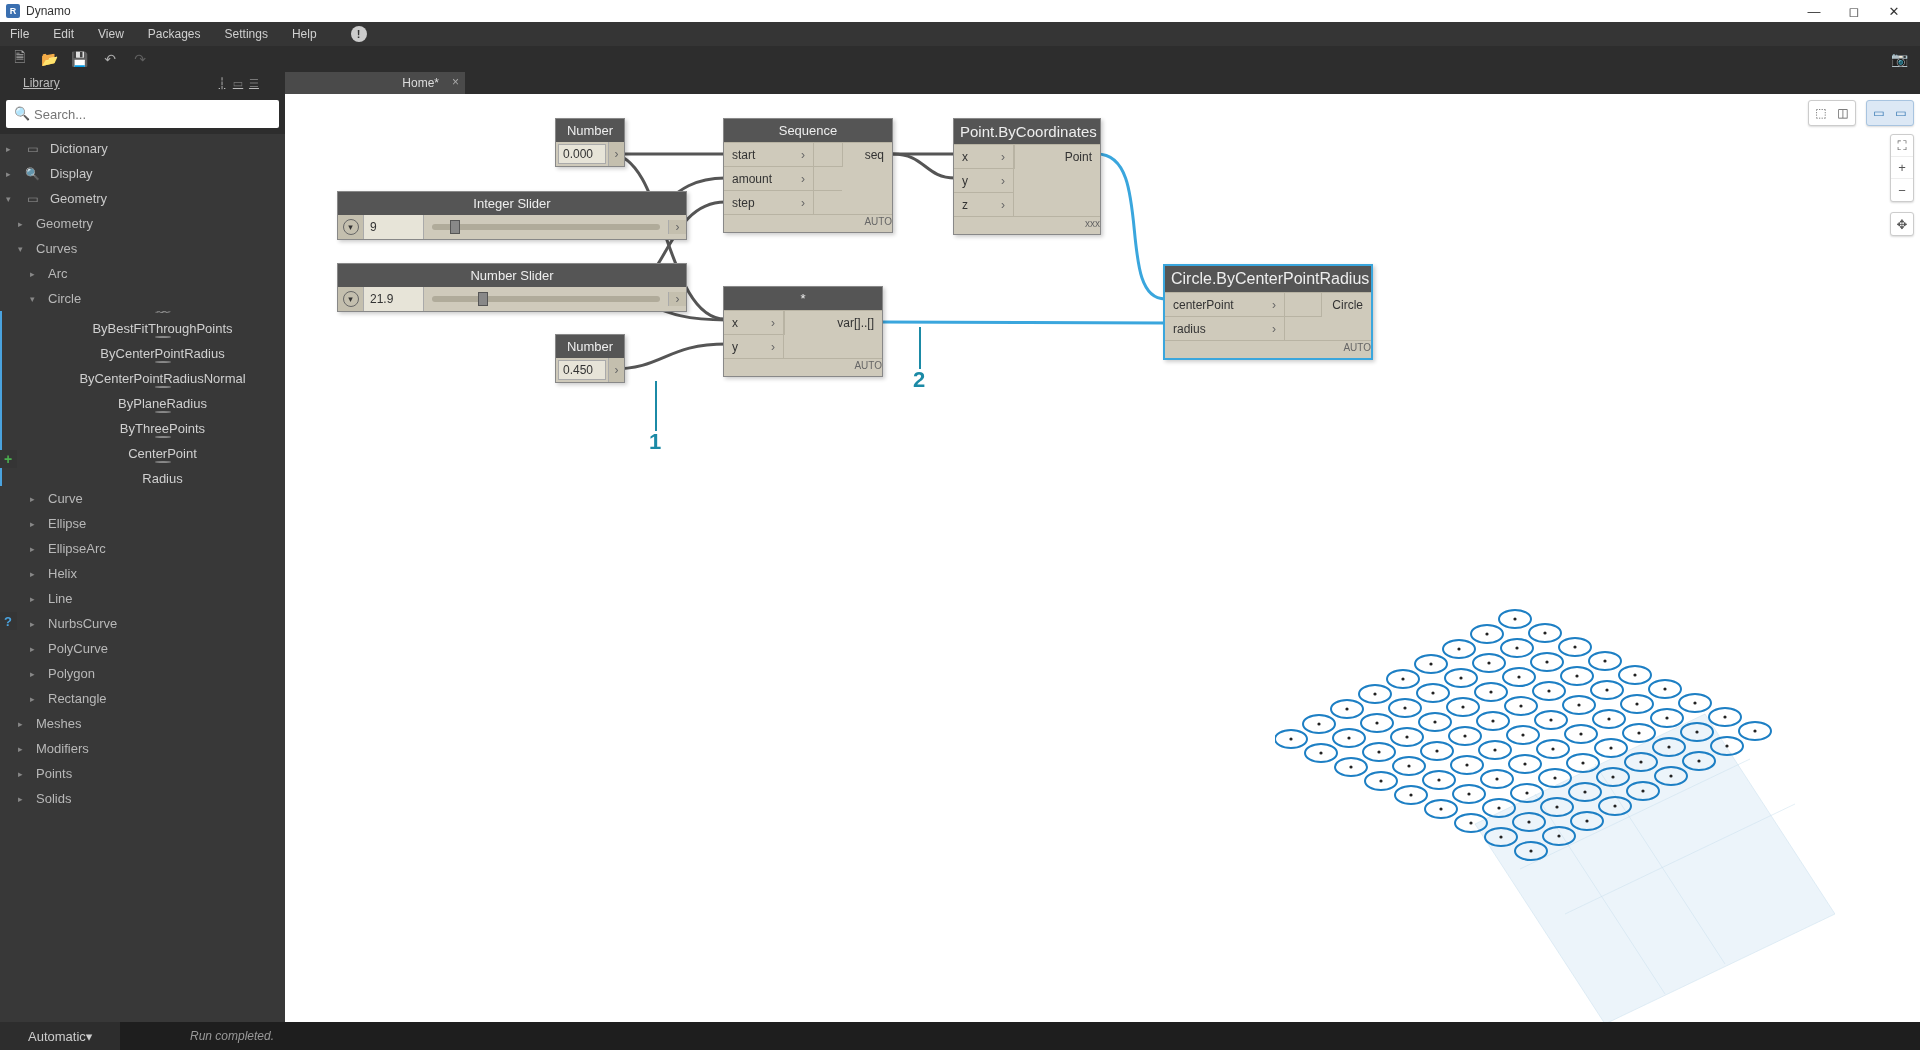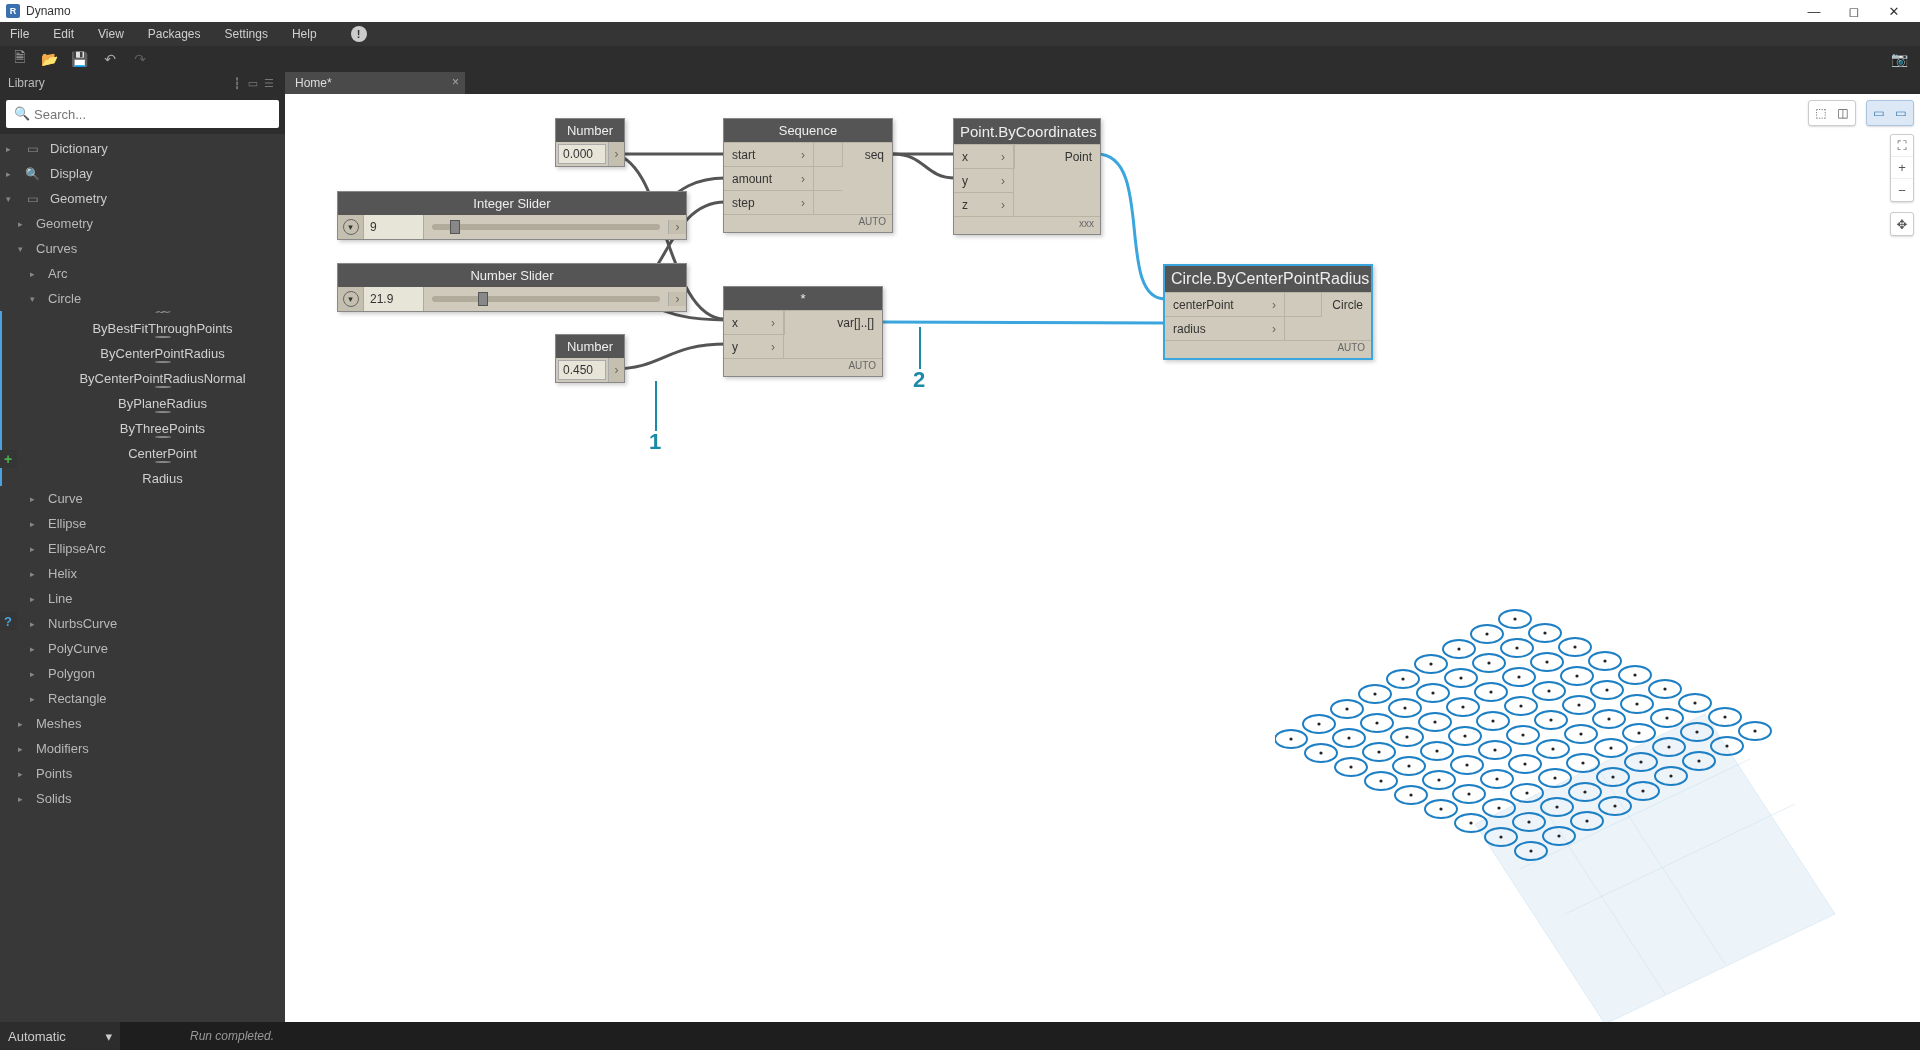--- a/index.html
+++ b/index.html
@@ -19,21 +19,21 @@
 
 .toolbar { height: 26px; background: #2d2d2d; display: flex; align-items: center; padding: 0 10px; gap: 10px; color:#aaa; }
 .toolbar .tb-icon { width: 20px; height: 20px; display:flex; align-items:center; justify-content:center; cursor:pointer; font-size:14px; }
 .toolbar .spacer { flex:1; }
 
 
 .main { flex: 1; display: flex; min-height: 0; }
 
 
 .library { width: 285px; background: #383838; display: flex; flex-direction: column; color: #c9c9c9; font-size: 13px; }
-.library-header { height: 22px; background: #2d2d2d; display:flex; align-items:center; padding:0 8px; font-size:12px; color:#bbb; }
+.library-header { height: 22px; background: #2d2d2d; display:flex; align-items:center; padding:0 23px; font-size:12px; color:#bbb;text-decoration:underline; }
 .library-header .spacer { flex:1; }
 .library-header .hicon { width:16px; text-align:center; color:#777; font-size:11px; }
 .search-row { padding: 6px; background:#2d2d2d; }
 .search-input { width: 100%; height: 28px; background:#fff; border:none; padding: 0 8px 0 28px; font-size:13px; color:#666; border-radius:2px; }
 .search-wrap { position:relative; }
 .search-wrap .sicon { position:absolute; left:8px; top:6px; color:#555; font-size:13px; }
 
 .lib-tree { flex:1; overflow-y:auto; padding: 2px 0; }
 .lib-row { height: 25px; display:flex; align-items:center; padding-left: 6px; cursor:pointer; gap:8px; }
 .lib-row .caret { width: 10px; font-size: 9px; color:#888; }
@@ -42,21 +42,21 @@
 .lib-row.l2 { padding-left: 30px; color:#b8b8b8; }
 .lib-row.leaf { padding-left: 40px; color:#d0d0d0; }
 .lib-row.leaf .nodeicon { width:16px; height:16px; border:1px solid #888; border-radius:50%; }
 .side-plus { position:absolute; left:-1px; top:378px; width:18px; height:18px; background:#353535; color:#4caf50; display:flex; align-items:center; justify-content:center; font-size:14px; font-weight:bold; }
 .side-q { position:absolute; left:-1px; top:540px; width:18px; height:18px; background:#353535; color:#4aa3df; display:flex; align-items:center; justify-content:center; font-size:13px; font-weight:bold; }
 .leaf-bar { border-left: 2px solid #4aa3df; padding-left: 38px !important; flex-direction: column; }
 
 
 .workspace { flex:1; position:relative; background:#fff; display:flex; flex-direction:column; }
 .tab-strip { height:22px; background:#2d2d2d; display:flex; align-items:stretch; }
-.tab { background:#4a4a4a; color:#ddd; font-size:12px; padding:0 26px 0 10px; display:flex; align-items:center; position:relative; min-width:180px; }
+.tab { background:#4a4a4a; color:#ddd; font-size:12px; padding:0 26px 0 10px; display:flex; align-items:center; position:relative; min-width:180px;justify-content:flex-end; }
 .tab .tab-x { position:absolute; right:6px; top:3px; color:#aaa; font-size:12px; cursor:pointer; }
 .canvas { flex:1; position:relative; background:#fff; overflow:hidden; }
 
 
 .ctrl-group { position:absolute; top:6px; background:#fff; border:1px solid #ccc; border-radius:3px; display:flex; gap:4px; padding:3px; box-shadow:0 1px 2px rgba(0,0,0,0.15); }
 .ctrl-group .cbtn { width:18px; height:18px; display:flex; align-items:center; justify-content:center; font-size:12px; color:#555; cursor:pointer; }
 .ctrl-group.right1 { right: 64px; }
 .ctrl-group.right2 { right: 6px; background:#dce8f5; border-color:#a8c4e0; }
 .zoom-group { position:absolute; right:6px; top:40px; background:#fff; border:1px solid #ccc; border-radius:3px; display:flex; flex-direction:column; box-shadow:0 1px 2px rgba(0,0,0,0.15); }
 .zoom-group .cbtn { width:22px; height:22px; display:flex; align-items:center; justify-content:center; font-size:13px; color:#555; cursor:pointer; border-bottom:1px solid #eee; }
@@ -67,21 +67,21 @@
 .node { position:absolute; background:#cfcabb; border:1px solid #888; font-size:12px; color:#333; box-shadow:2px 2px 4px rgba(0,0,0,0.2); }
 .node.selected { border:2px solid #3aa6dd; }
 .node-title { background:#555; color:#eee; text-align:center; padding:4px 6px; font-size:13px; }
 .node-body { display:flex; }
 .node-col { display:flex; flex-direction:column; }
 .port-row { display:flex; align-items:center; height:24px; border-top:1px solid #b8b3a3; }
 .port-cell { padding:0 8px; display:flex; align-items:center; height:24px; }
 .port-in { border-right:1px solid #b8b3a3; min-width:90px; justify-content:space-between; }
 .port-out { border-left:1px solid #b8b3a3; min-width:50px; justify-content:flex-end; gap:4px; }
 .chev { color:#666; font-size:12px; }
-.node-footer { height:18px; text-align:right; padding:1px 6px; font-size:10px; color:#666; border-top:1px solid #b8b3a3; background:#cfcabb; }
+.node-footer { height:18px; text-align:right; padding:1px 0; font-size:10px; color:#666; border-top:1px solid #b8b3a3; background:#cfcabb; }
 
 .number-node { width:70px; }
 .number-node .node-title { padding:4px 2px; }
 .number-node .nbody { display:flex; height:24px; }
 .number-node .val { flex:1; background:#e7e4d8; border:1px solid #aaa; margin:2px; padding:2px 4px; font-size:12px; }
 .number-node .outc { width:16px; display:flex; align-items:center; justify-content:center; background:#c4bfae; border-left:1px solid #aaa; color:#666; }
 
 .slider-node { width:350px; }
 .slider-node .sbody { display:flex; height:24px; align-items:center; }
 .slider-node .expand { width:26px; height:24px; display:flex; align-items:center; justify-content:center; background:#c4bfae; border-right:1px solid #aaa; }
@@ -99,21 +99,21 @@
 
 
 .annot { position:absolute; color:#1b8aa6; font-size:22px; font-weight:bold; }
 .annot-line { position:absolute; width:2px; background:#1b8aa6; }
 
 
 .preview { position:absolute; left:990px; top:470px; width:560px; height:470px; }
 
 
 .status-bar { height:28px; background:#1e1e1e; display:flex; align-items:center; color:#999; font-size:12px; }
-.run-mode { width:120px; height:28px; background:#2d2d2d; display:flex; align-items:center; justify-content:space-between; padding:0 8px; cursor:pointer; font-size:13px; color:#ccc; }
+.run-mode { width:120px; height:28px; background:#2d2d2d; display:flex; align-items:center; justify-content:space-between; padding:0 28px; cursor:pointer; font-size:13px; color:#ccc; }
 .status-text { margin-left: 70px; font-style:italic; }
 
 
 .lib-outer { position:relative; }
 </style>
 </head>
 <body>
 
 <div class="title-bar">
   <div class="logo">R</div>

